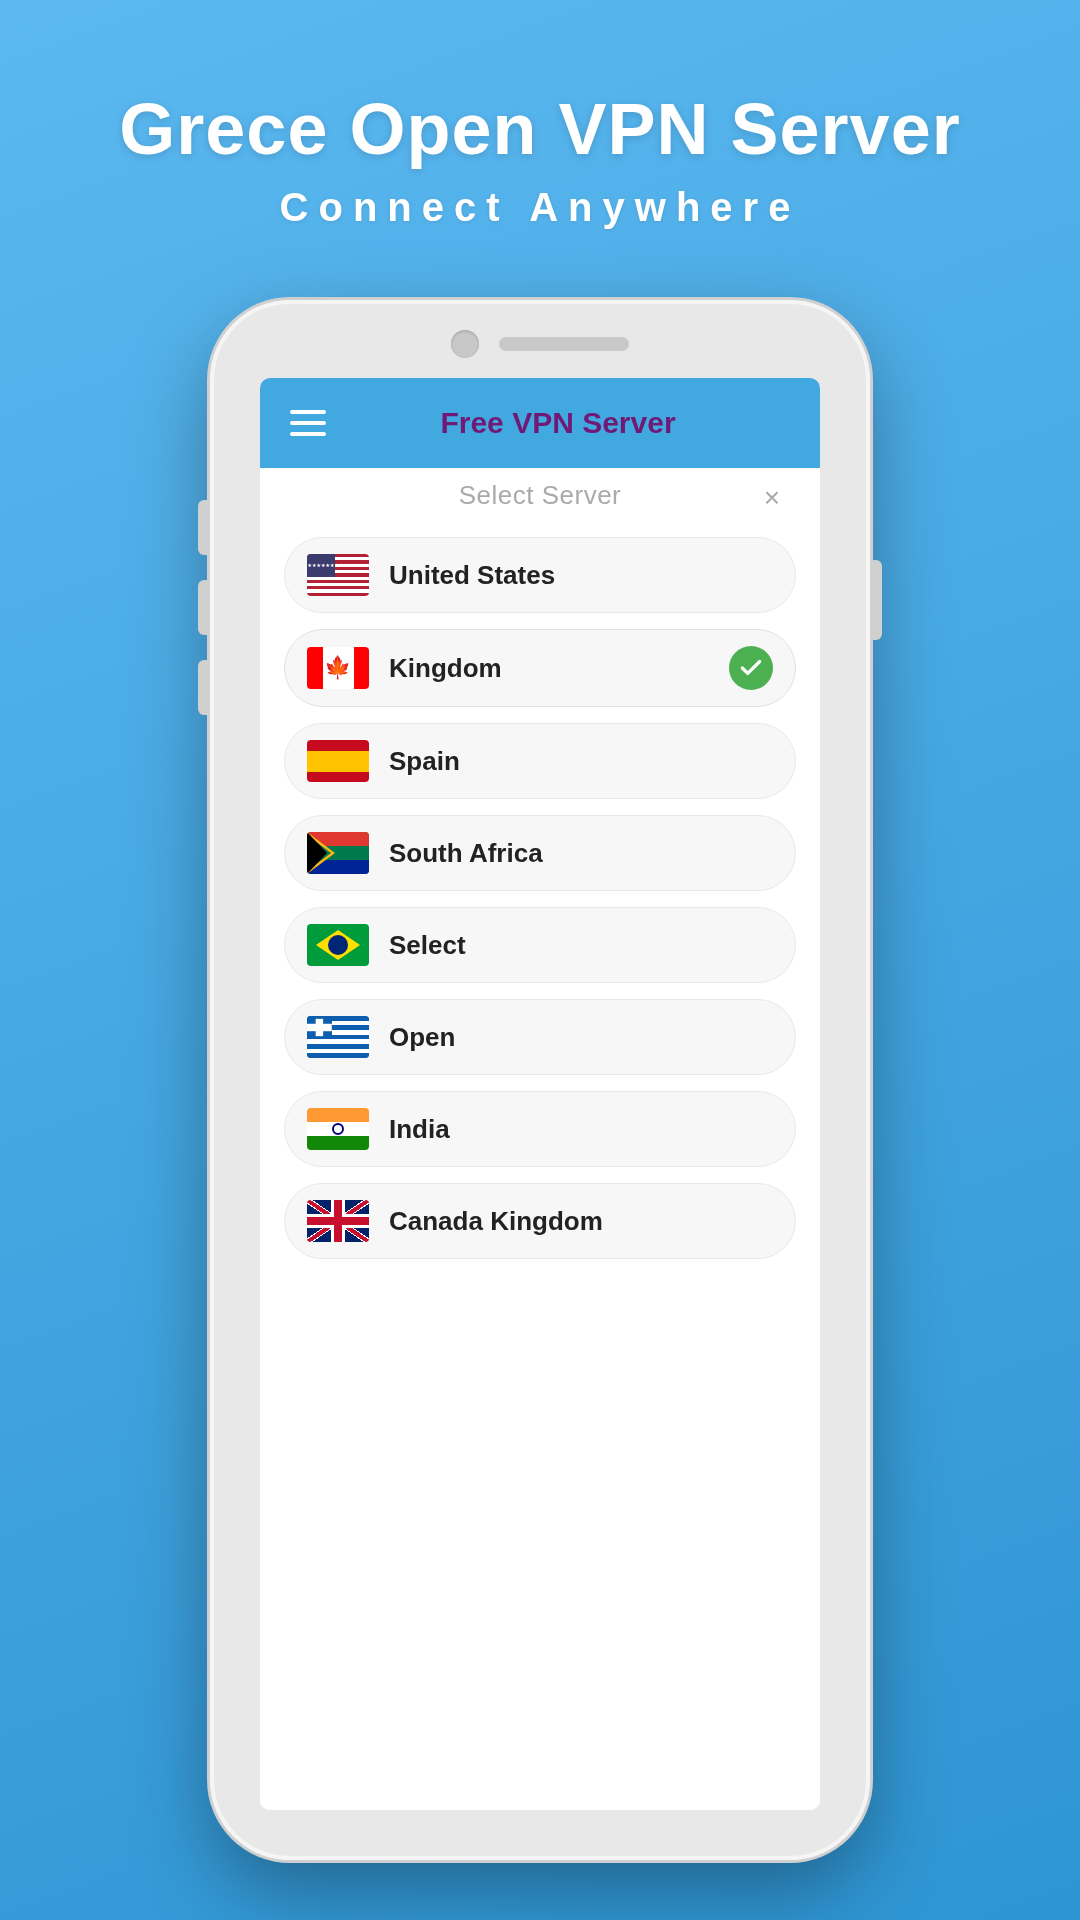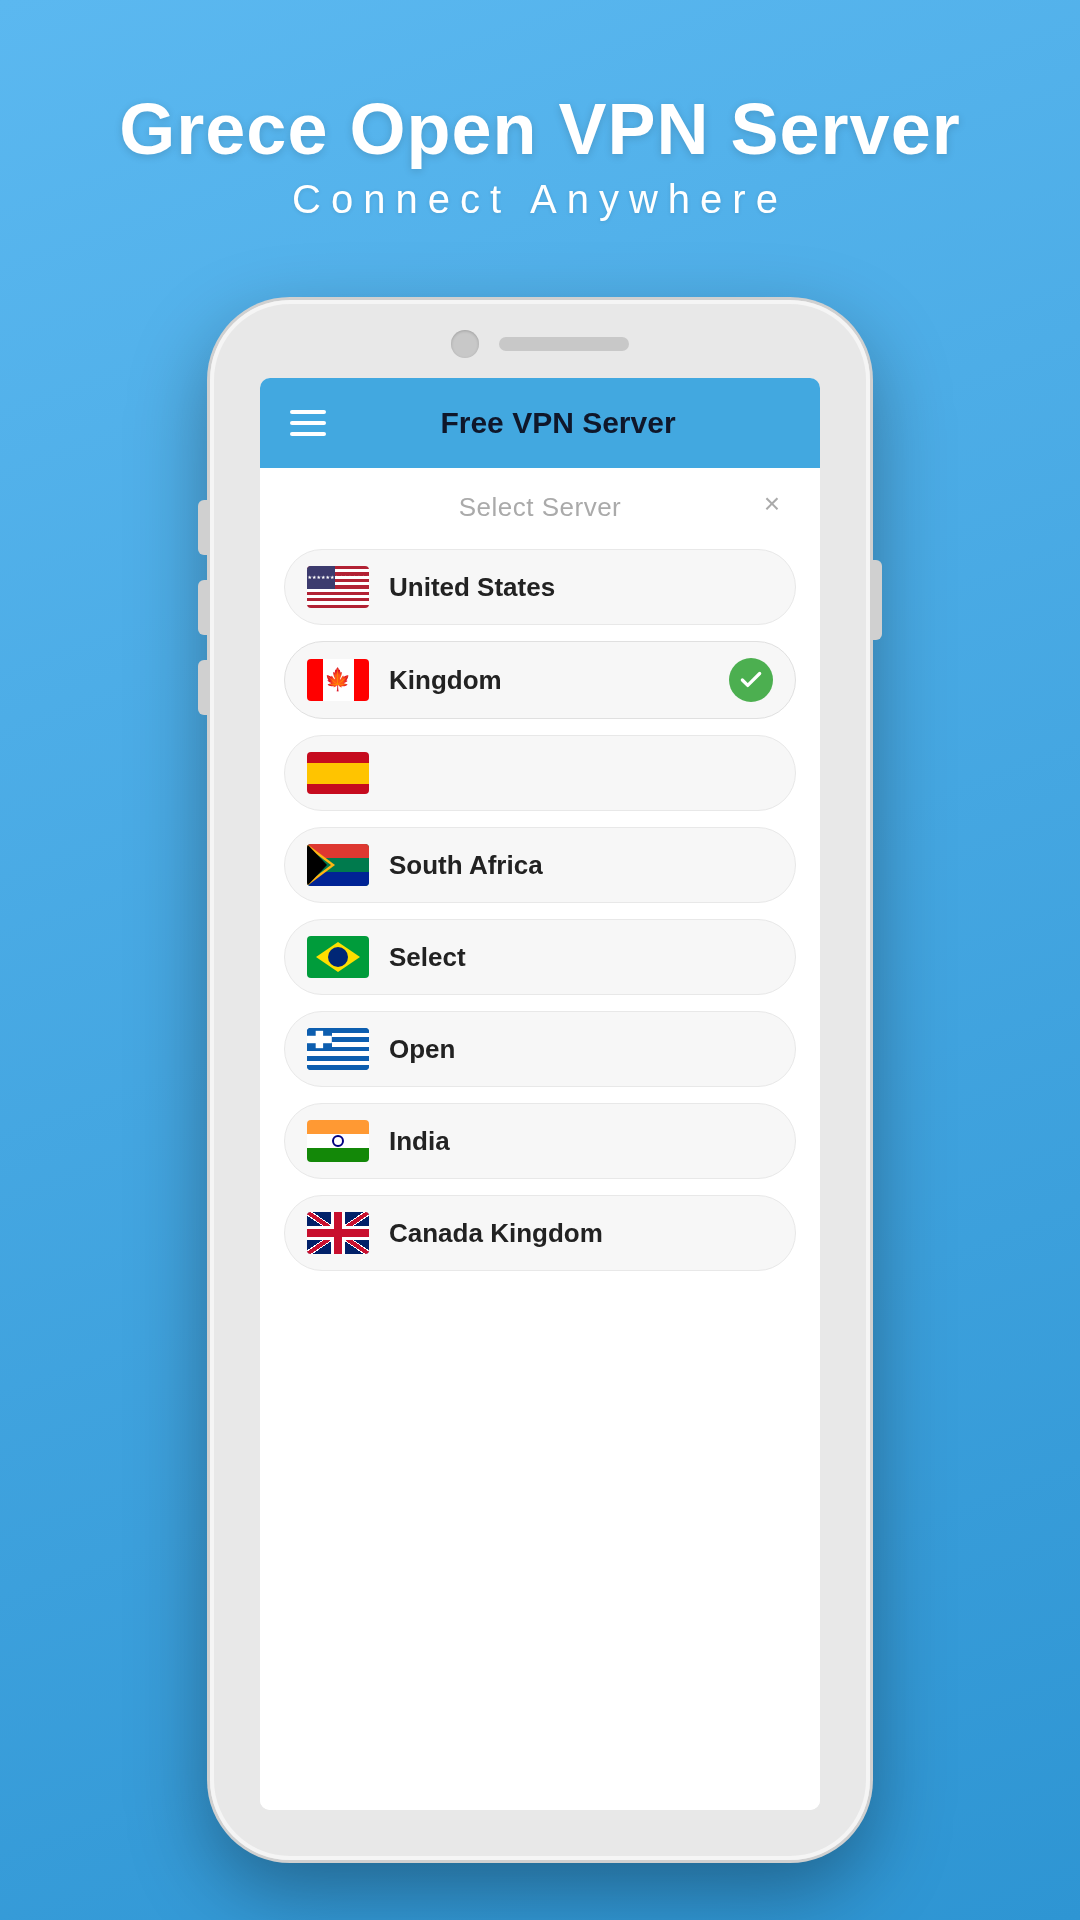--- a/index.html
+++ b/index.html
@@ -33,23 +33,23 @@
     .header-title {
       font-size: 72px;
       font-weight: 900;
       letter-spacing: 1px;
       line-height: 1.1;
       text-shadow: 0 2px 8px rgba(0,0,0,0.15);
     }
 
     .header-subtitle {
       font-size: 40px;
-      font-weight: 400;
+      font-weight: 700;
       letter-spacing: 10px;
-      margin-top: 8px;
+      margin-top: 16px;
       text-shadow: 0 1px 4px rgba(0,0,0,0.1);
     }
 
     
     .phone-frame {
       position: absolute;
       top: 300px;
       left: 50%;
       transform: translateX(-50%);
       width: 660px;
@@ -148,39 +148,39 @@
       display: block;
       width: 36px;
       height: 4px;
       background: white;
       border-radius: 2px;
     }
 
     .app-topbar-title {
       flex: 1;
       text-align: center;
-      color: #0f172a;
+      color: #701a75;
       font-size: 30px;
       font-weight: 700;
     }
 
     
     .dialog-area {
       flex: 1;
       background: white;
       display: flex;
       flex-direction: column;
       overflow: hidden;
     }
 
     .dialog-header {
       display: flex;
       align-items: center;
       justify-content: center;
-      padding: 24px 30px 16px;
+      padding: 12px 30px 16px;
       position: relative;
       flex-shrink: 0;
     }
 
     .dialog-title {
       font-size: 26px;
       color: #aaa;
       font-weight: 400;
       letter-spacing: 0.5px;
     }
@@ -520,20 +520,21 @@
               </svg>
             </div>
           </div>
 
           <div class="server-item">
             <div class="flag flag-es">
               <div class="flag-es-top"></div>
               <div class="flag-es-mid"></div>
               <div class="flag-es-bot"></div>
             </div>
+            <span class="server-name">Spain</span>
           </div>
 
           <div class="server-item">
             <div class="flag flag-za">
               <svg class="flag-za-inner" viewBox="0 0 62 42" xmlns="http://www.w3.org/2000/svg">
                 <rect width="62" height="42" fill="#007A4D"></rect>
                 <rect width="62" height="14" y="0" fill="#DE3831"></rect>
                 <rect width="62" height="14" y="28" fill="#002395"></rect>
                 <polygon points="0,0 0,42 28,21" fill="#FFB612"></polygon>
                 <polygon points="0,3 0,39 24,21" fill="#007A4D"></polygon>

